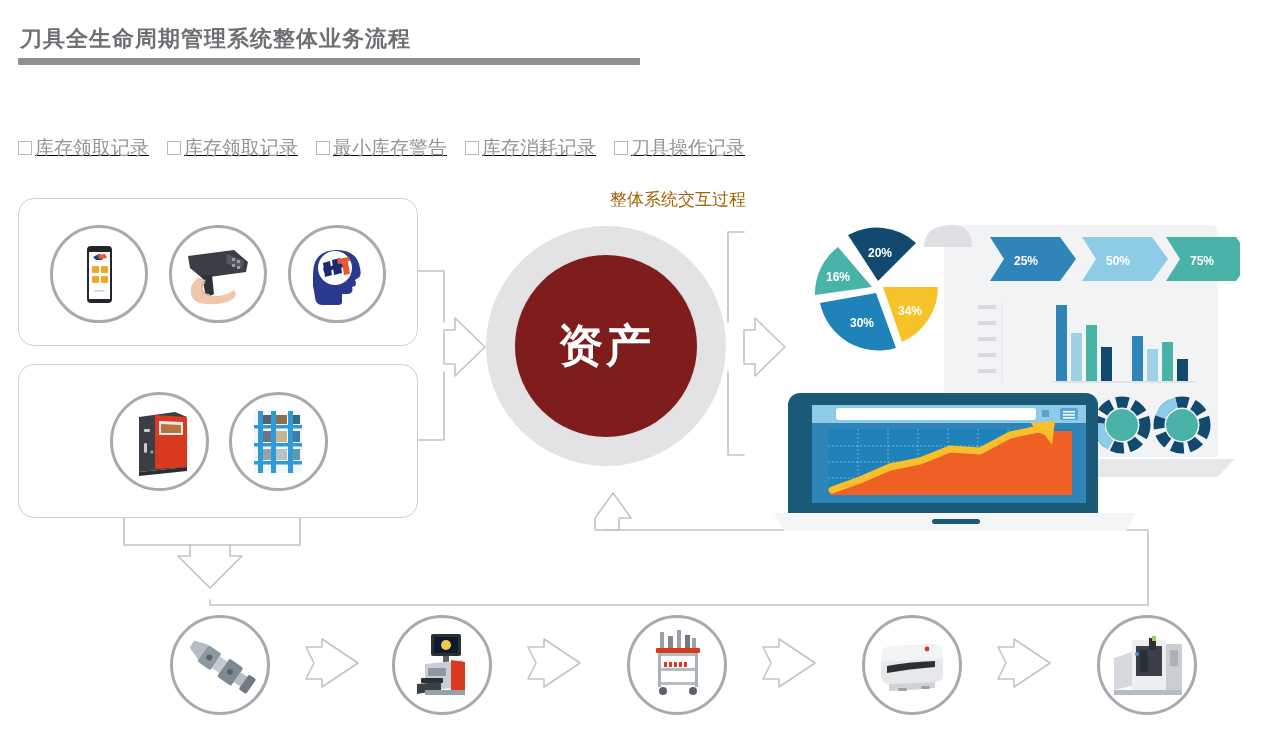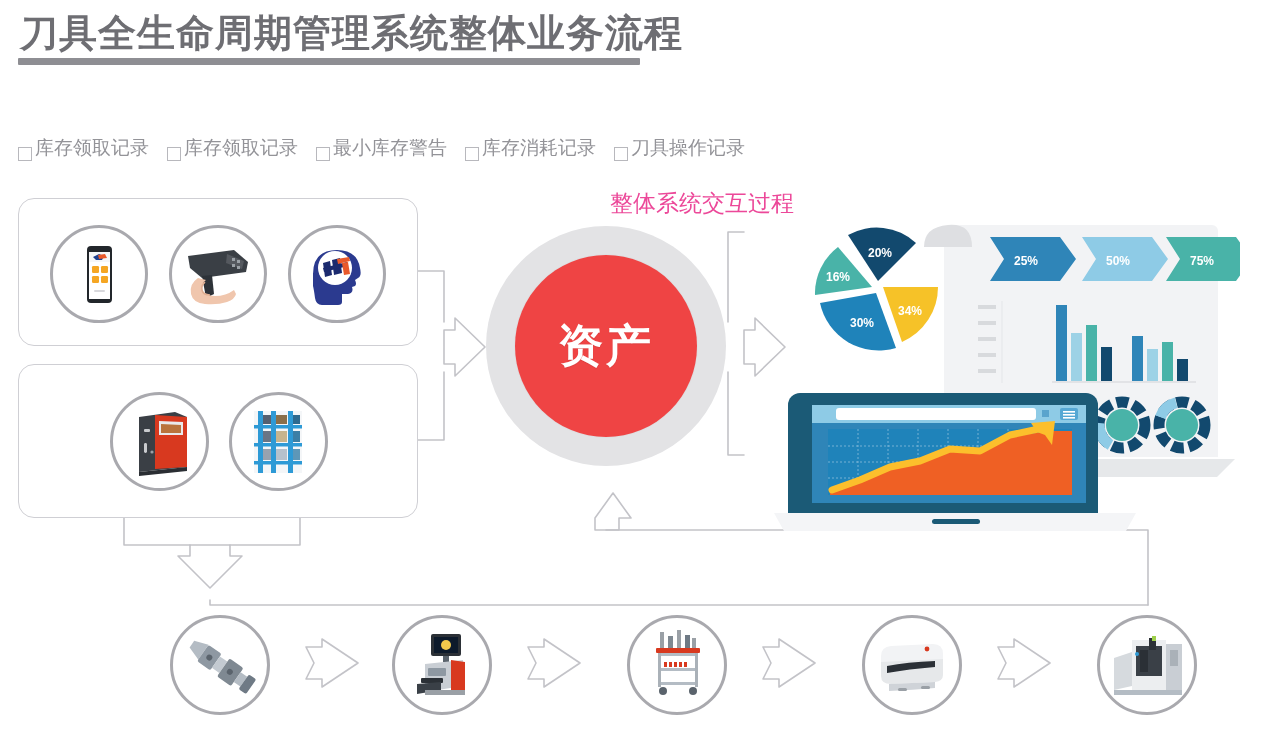--- a/index.html
+++ b/index.html
@@ -7,36 +7,36 @@
     width:1262px;height:739px;
     background:#ffffff;
     font-family:"Liberation Sans","DejaVu Sans",sans-serif;
     overflow:hidden;
     position:relative;
   }
   .stage{position:absolute;left:0;top:0;width:1262px;height:739px;}
 
   
   .page-title{
-    position:absolute;left:20px;top:8px;
-    font-size:38px;font-weight:bold;color:#6e6e73;
+    position:absolute;left:20px;top:24px;
+    font-size:22px;font-weight:bold;color:#6e6e73;
     letter-spacing:1px;white-space:nowrap;text-align:center;
   }
   .title-rule{
     position:absolute;left:18px;top:58px;width:622px;height:7px;
     background:#8e8e93;border-radius:1px;
   }
 
   
   .check-row{
     position:absolute;left:18px;top:135px;
     display:flex;align-items:center;gap:18px;
     white-space:nowrap;
   }
-  .check-item{display:flex;align-items:flex-end;gap:3px;}
+  .check-item{display:flex;align-items:center;gap:3px;text-decoration:underline;}
   .check-box{
     width:12px;height:12px;border:1.4px solid #b8b8bd;background:#fff;
     display:inline-block;flex:0 0 auto;
   }
   .check-label{font-size:19px;color:#939398;}
 
   
   .lines{position:absolute;left:0;top:0;width:1262px;height:739px;pointer-events:none;}
 
   
@@ -55,31 +55,31 @@
   .chip.small{border-width:3px;}
   .chip-inner{position:absolute;left:0;top:0;width:100%;height:100%;}
 
   
   .hub-ring{
     position:absolute;left:486px;top:226px;width:240px;height:240px;
     border-radius:50%;background:#e3e3e5;
   }
   .hub-core{
     position:absolute;left:515px;top:255px;width:182px;height:182px;
-    border-radius:50%;background:#ef4444;
+    border-radius:50%;background:#7f1d1d;
     display:flex;flex-direction:column;align-items:center;justify-content:center;
     box-shadow:0 0 0 1px rgba(0,0,0,0.02);
   }
   .hub-line{
     color:#fff;font-size:45px;font-weight:bold;line-height:1.05;
     letter-spacing:3px;text-shadow:0 1px 1px rgba(0,0,0,.08);
   }
   .hub-caption{
     position:absolute;left:610px;top:188px;
-    font-size:23px;color:#ec4899;white-space:nowrap;
+    font-size:17px;color:#a16207;white-space:nowrap;
   }
 
   
   .dash{position:absolute;left:760px;top:197px;width:480px;height:340px;}
 </style>
 </head>
 <body>
 
 <div class="stage">
 

